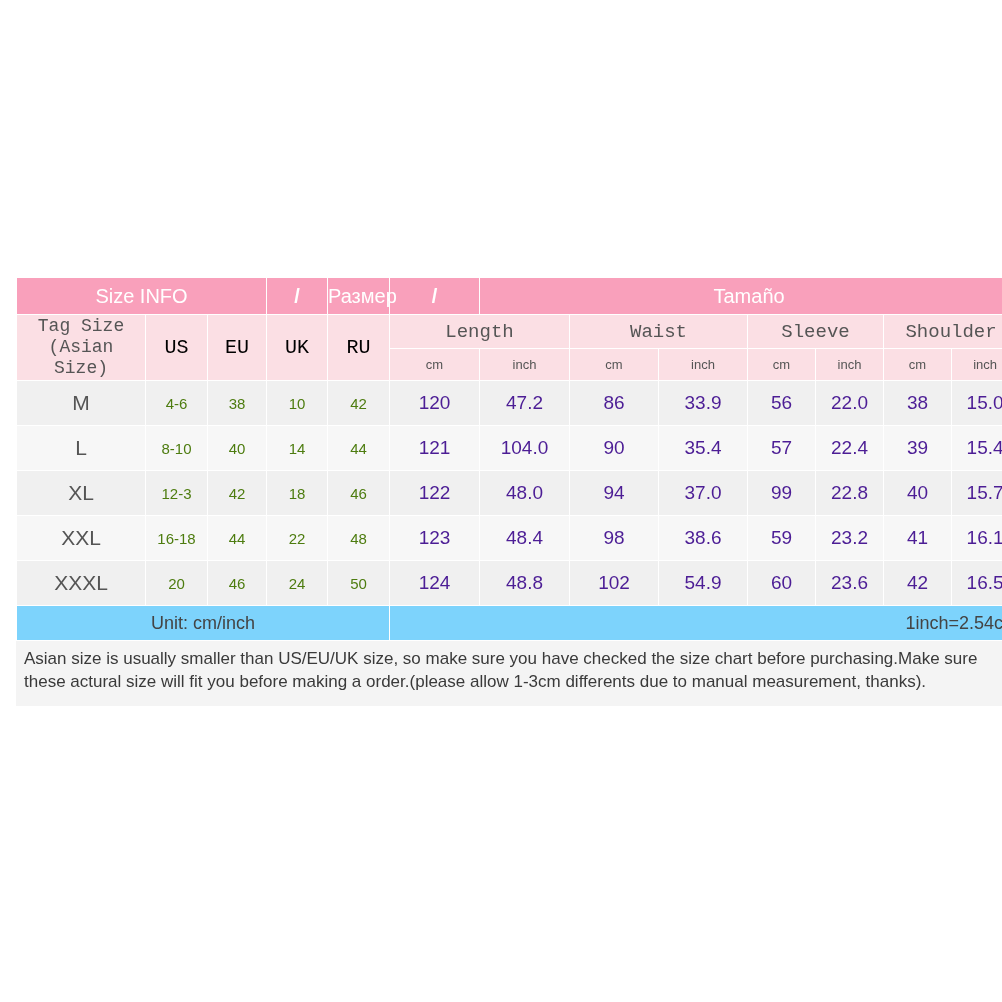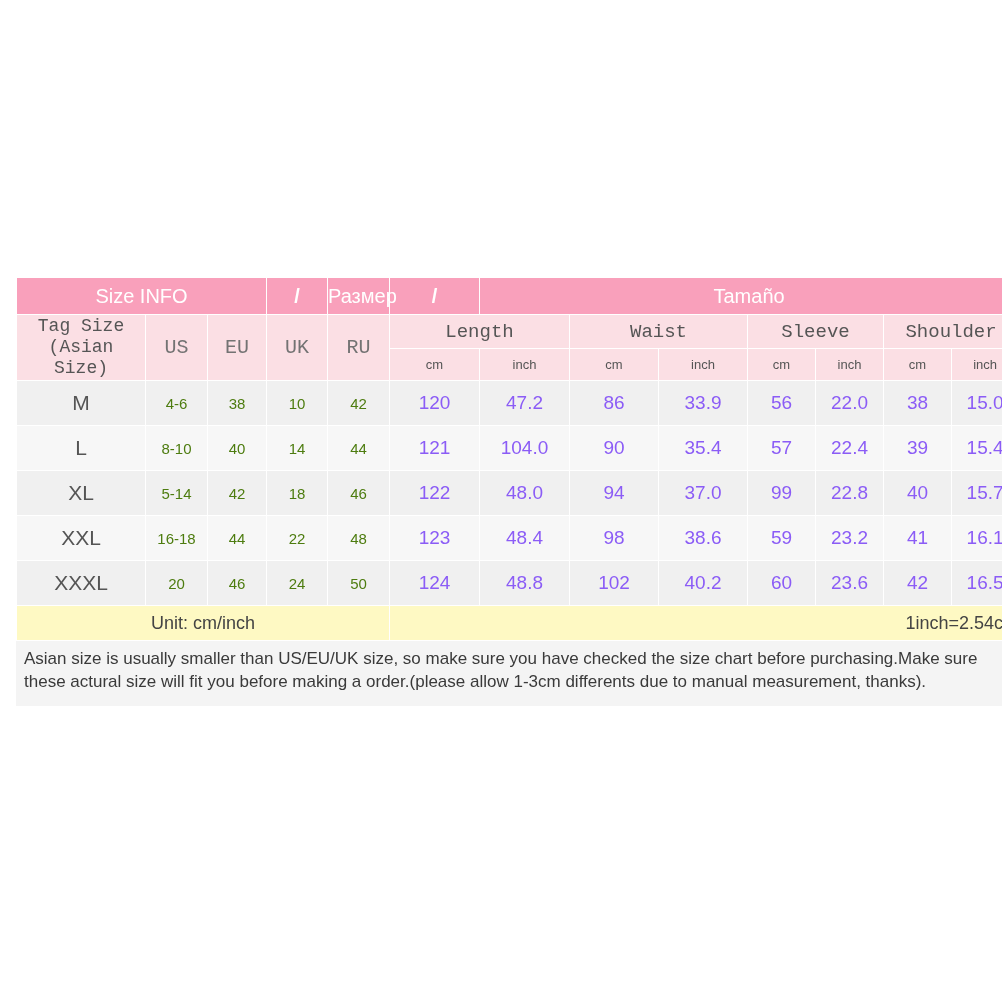--- a/index.html
+++ b/index.html
@@ -69,43 +69,43 @@
     background: #fbdfe4;
     font-size: 18px;
     font-weight: bold;
     line-height: 1.15;
     color: #555555;
   }
   .hdr-unit {
     background: #fbdfe4;
     font-size: 20px;
     font-weight: bold;
-    color: #737373;
+    color: #000000;
   }
 
   
   .row-a td { background: #f0f0f0; }
   .row-b td { background: #f7f7f7; }
   td.cell-tag {
     font-size: 21px;
     color: #555555;
     height: 44px;
   }
   td.cell-sm {
     font-size: 15px;
     color: #4d7c0f;
   }
   td.cell-md {
     font-size: 19px;
-    color: #8b5cf6;
+    color: #4c1d95;
   }
 
   
   .unit-row td {
-    background: #fef9c3;
+    background: #7dd3fc;
     height: 34px;
     font-size: 18px;
     color: #444444;
     text-align: left;
     padding-left: 10px;
     border: 1px solid #ffffff;
   }
   .unit-row td.conv {
     text-align: right;
     padding-left: 4px;
@@ -207,21 +207,21 @@
       <td class="cell-md">90</td>
       <td class="cell-md">35.4</td>
       <td class="cell-md">57</td>
       <td class="cell-md">22.4</td>
       <td class="cell-md">39</td>
       <td class="cell-md">15.4</td>
     </tr>
 
     <tr class="row-a">
       <td class="cell-tag">XL</td>
-      <td class="cell-sm">5-14</td>
+      <td class="cell-sm">12-3</td>
       <td class="cell-sm">42</td>
       <td class="cell-sm">18</td>
       <td class="cell-sm">46</td>
       <td class="cell-md">122</td>
       <td class="cell-md">48.0</td>
       <td class="cell-md">94</td>
       <td class="cell-md">37.0</td>
       <td class="cell-md">99</td>
       <td class="cell-md">22.8</td>
       <td class="cell-md">40</td>
@@ -246,21 +246,21 @@
 
     <tr class="row-a">
       <td class="cell-tag">XXXL</td>
       <td class="cell-sm">20</td>
       <td class="cell-sm">46</td>
       <td class="cell-sm">24</td>
       <td class="cell-sm">50</td>
       <td class="cell-md">124</td>
       <td class="cell-md">48.8</td>
       <td class="cell-md">102</td>
-      <td class="cell-md">40.2</td>
+      <td class="cell-md">54.9</td>
       <td class="cell-md">60</td>
       <td class="cell-md">23.6</td>
       <td class="cell-md">42</td>
       <td class="cell-md">16.5</td>
     </tr>
 
     <tr class="unit-row">
       <td colspan="5">Unit: cm/inch</td>
       <td colspan="8" class="conv">1inch=2.54cm</td>
     </tr>

